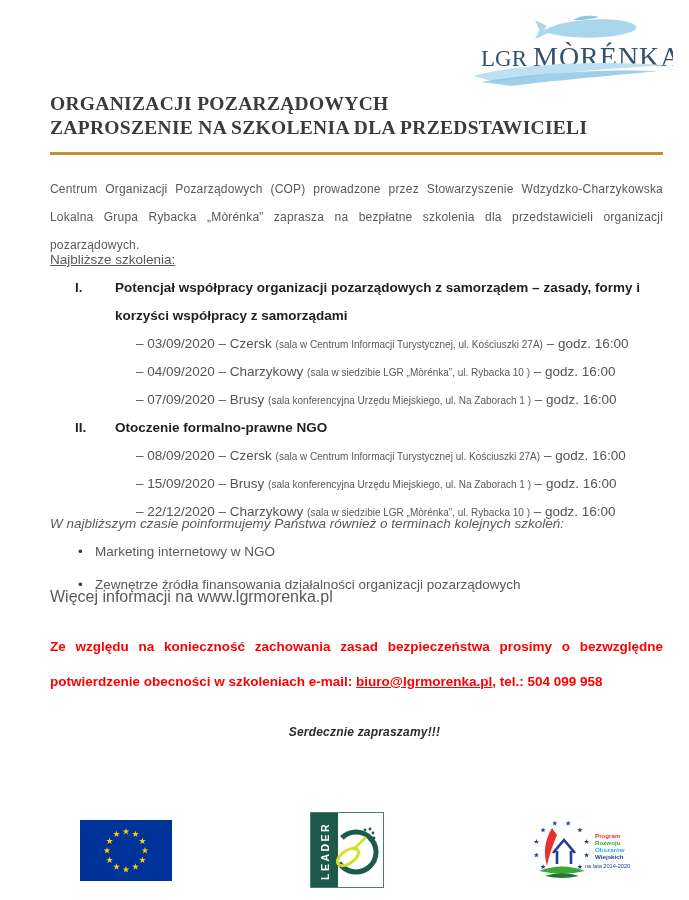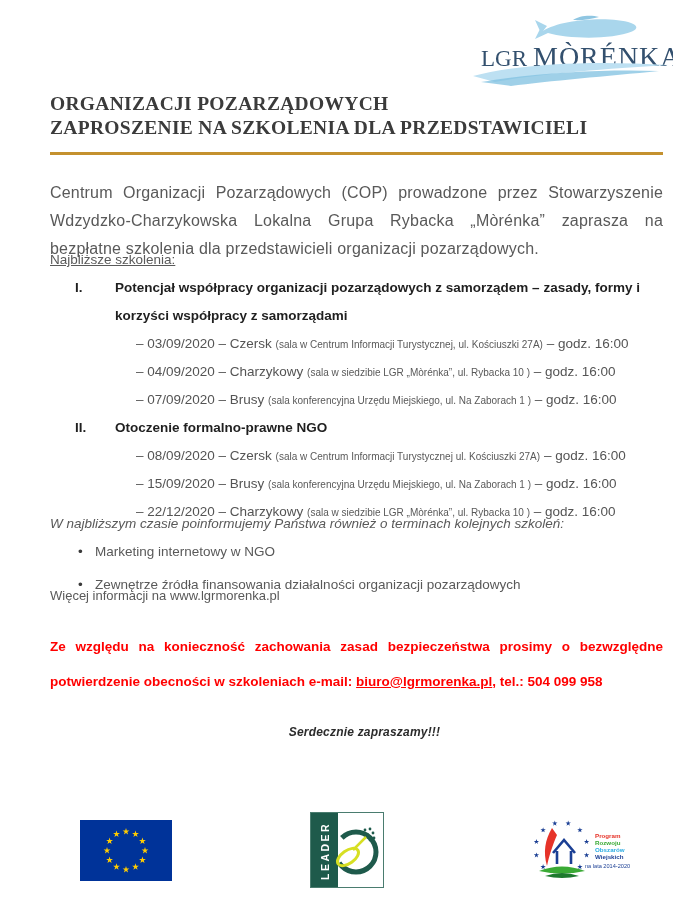--- a/index.html
+++ b/index.html
@@ -19,21 +19,21 @@
     font-family:"Liberation Serif","DejaVu Serif",serif;
     font-weight:bold;font-size:19.5px;line-height:24px;color:#3b3b3b;
     letter-spacing:.3px;
     border-bottom:3px solid #c4912f;padding-bottom:12px;
   }
 
   
   .gray{color:#595959;}
   .intro{
     position:absolute;top:163px;left:30px;right:28px;
-    font-size:16px;line-height:28px;text-align:justify;letter-spacing:.2px;
+    font-size:12px;line-height:28px;text-align:justify;letter-spacing:.2px;
   }
   .upcoming{position:absolute;top:252px;left:30px;font-size:13.5px;text-decoration:underline;}
 
   .list{position:absolute;top:274px;left:30px;right:28px;}
   .item-head{display:flex;font-weight:bold;color:#1f1f1f;font-size:13.5px;line-height:28px;}
   .item-head .numeral{width:40px;padding-left:25px;flex:none;}
   .item-head .item-title{max-width:548px;}
   .session{
     padding-left:86px;font-size:13.5px;line-height:27px;color:#545454;
     white-space:nowrap;
@@ -42,21 +42,21 @@
   .session .time{font-size:13.5px;}
 
   .future-note{
     position:absolute;top:498px;left:30px;right:28px;
     font-style:italic;font-size:13.5px;line-height:24px;
   }
   .topics{position:absolute;top:535px;left:30px;right:28px;font-size:13.5px;color:#595959;}
   .topic{padding-left:45px;line-height:33px;position:relative;}
   .topic::before{content:"•";position:absolute;left:28px;color:#3a3a3a;}
 
-  .more-info{position:absolute;top:588px;left:30px;font-size:13px;}
+  .more-info{position:absolute;top:588px;left:30px;font-size:16px;}
 
   .notice{
     position:absolute;top:615px;left:30px;right:28px;
     color:#ff0000;font-weight:bold;font-size:13.5px;line-height:35px;text-align:justify;
   }
   .notice a{color:#ff0000;text-decoration:underline;}
 
   .closing{
     position:absolute;top:725px;left:0;width:689px;text-align:center;
     font-weight:bold;font-style:italic;font-size:12px;color:#2b2b2b;letter-spacing:.2px;

